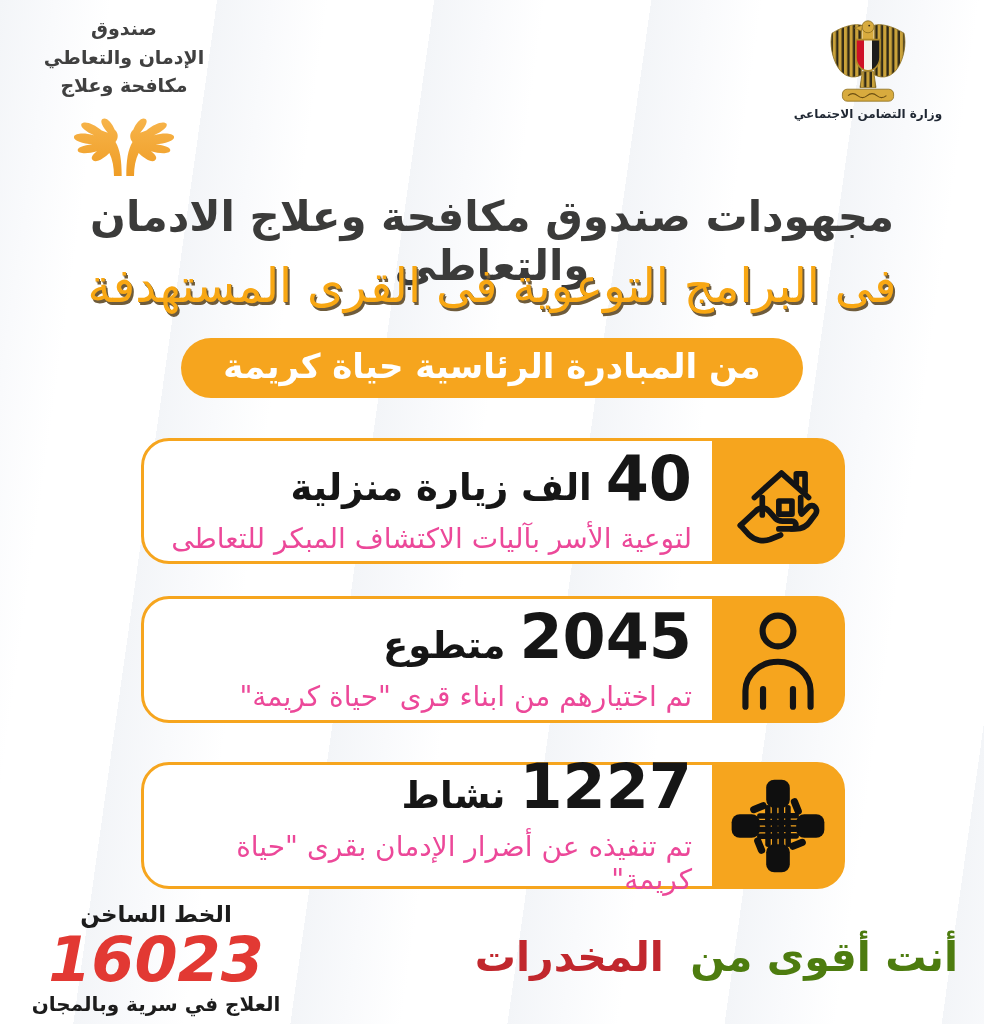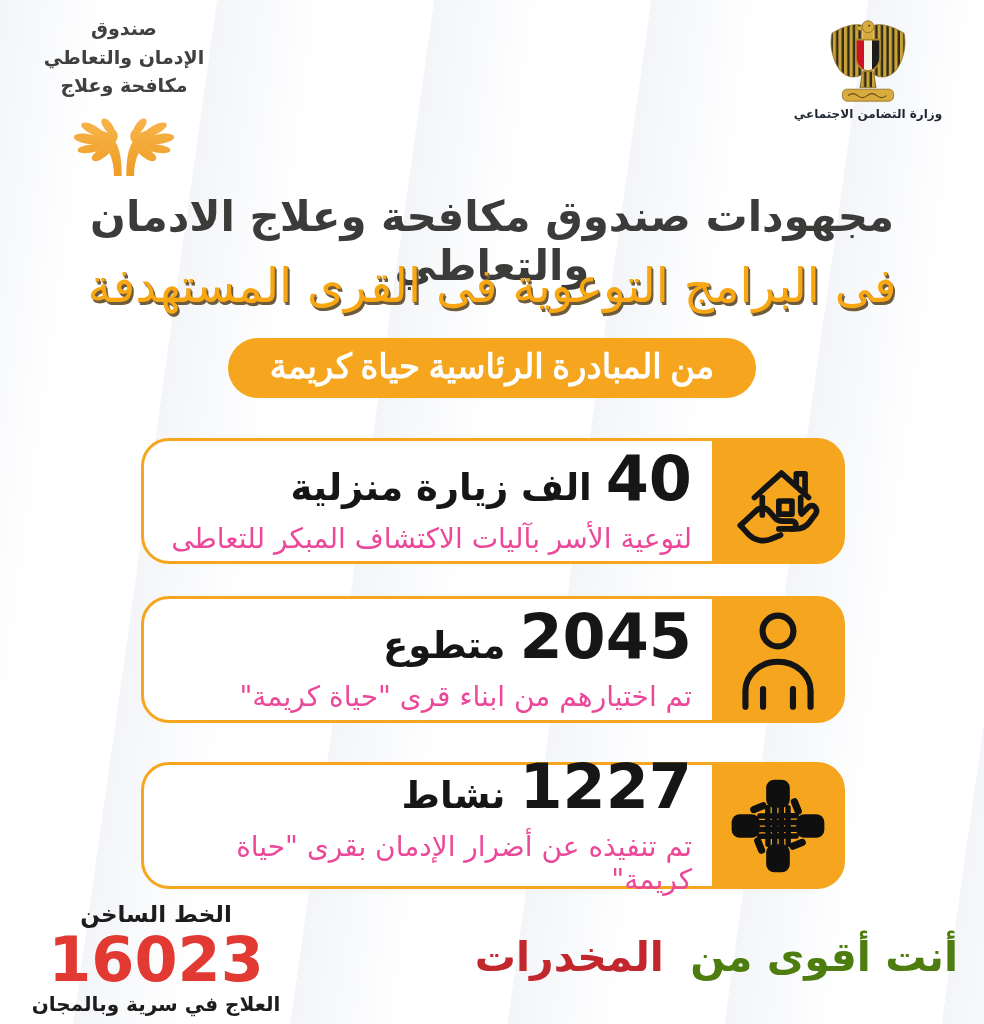--- a/index.html
+++ b/index.html
@@ -21,21 +21,21 @@
 
   .ministry-block { position:absolute; right:36px; top:18px; width:160px; text-align:center; }
   .ministry-name { margin-top:1px; font-weight:bold; color:#1f2733; font-size:12px; }
 
   
   .title-1 { position:absolute; top:192px; left:0; right:0; text-align:center;
              font-size:42px; font-weight:bold; color:#3b3b3a; }
   .title-2 { position:absolute; top:258px; left:0; right:0; text-align:center;
              font-size:47px; font-weight:normal; color:#f8a713;
              text-shadow:1px 1px 0 #6f5c3c, 2px 3px 0 #6f5c3c; }
-  .badge-wrap { position:absolute; top:338px; left:0; right:0; text-align:center;font-family:Liberation Serif, serif; }
+  .badge-wrap { position:absolute; top:338px; left:0; right:0; text-align:center; }
   .badge { display:inline-block; background:#f6a51e; color:#ffffff;
            font-size:34px; font-weight:bold; padding:8px 42px 12px 42px;
            border-radius:40px; }
 
   
   .card { position:absolute; left:141px; width:704px; height:127px;
           background:#ffffff; border:3px solid #f6a51e; border-radius:28px; }
   .card-1 { top:438px; height:126px; }
   .card-2 { top:596px; }
   .card-3 { top:762px; }
@@ -46,21 +46,21 @@
                display:flex; flex-direction:column; justify-content:center;
                align-items:flex-end; }
   .stat-line1 { display:flex; direction:rtl; align-items:baseline; gap:14px; }
   .stat-value { font-size:62px; font-weight:bold; color:#161616; line-height:1; }
   .stat-label { font-size:37px; font-weight:bold; color:#161616; }
   .stat-desc  { direction:rtl; font-size:28px; color:#ec4899; margin-top:12px; }
 
   
   .hotline { position:absolute; left:28px; top:901px; width:256px; text-align:center; }
   .hotline-title  { font-size:23px; font-weight:bold; color:#1c1c1c; }
-  .hotline-number { font-size:62px; font-weight:bold; color:#e23933; line-height:1.05; }
+  .hotline-number { font-size:62px; font-weight:bold; color:#e23933; line-height:1.05;font-style:italic; }
   .hotline-note   { font-size:20px; font-weight:bold; color:#1c1c1c; }
 
   .slogan { position:absolute; right:26px; top:933px; direction:rtl;
             font-size:41px; font-weight:bold; }
   .slogan-black { color:#4d7c0f; }
   .slogan-red   { color:#c1272d; margin-right:12px; }
 
   svg { display:block; margin:0 auto; }
 </style>
 </head>

